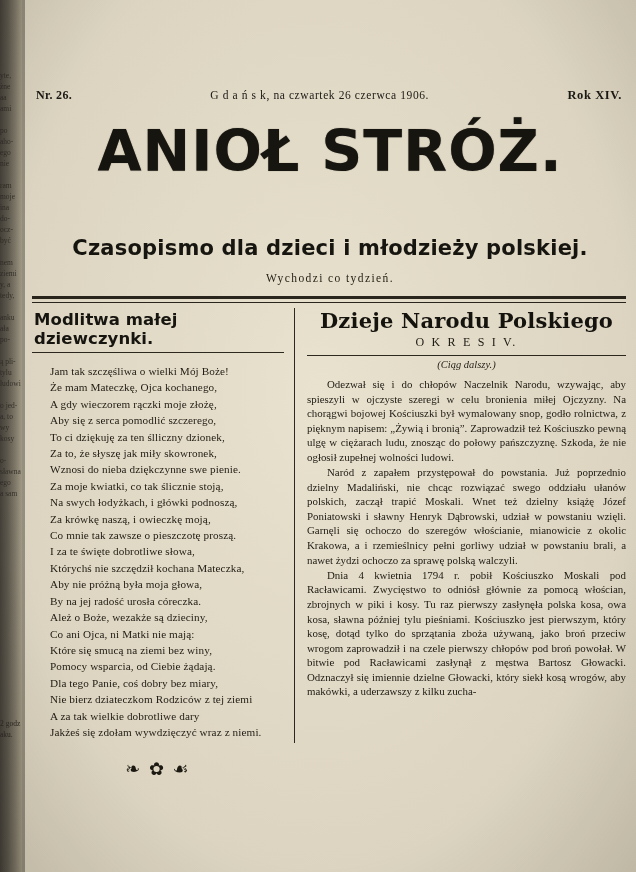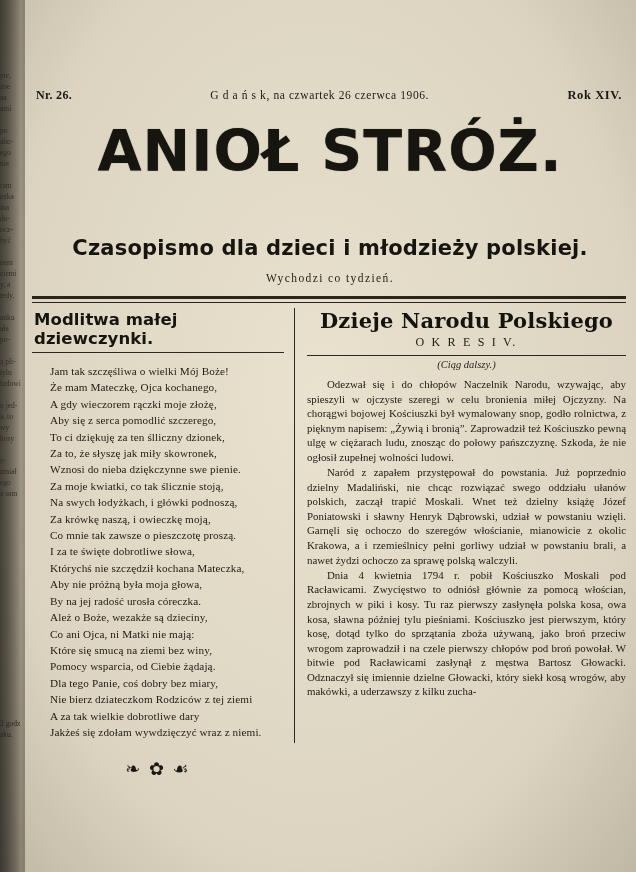--- a/index.html
+++ b/index.html
@@ -244,21 +244,21 @@
       <div>żne</div>
       <div>aa</div>
       <div>ami</div>
       <div>&nbsp;</div>
       <div>po</div>
       <div>aho-</div>
       <div>ego</div>
       <div>nie</div>
       <div>&nbsp;</div>
       <div>ram</div>
-      <div>ezka</div>
+      <div>moje</div>
       <div>ina</div>
       <div>do-</div>
       <div>ocz-</div>
       <div>być</div>
       <div>&nbsp;</div>
       <div>nem</div>
       <div>ziemi</div>
       <div>y, a</div>
       <div>tedy,</div>
       <div>&nbsp;</div>
@@ -269,21 +269,21 @@
       <div>ą pli-</div>
       <div>tylu</div>
       <div>ludowi</div>
       <div>&nbsp;</div>
       <div>o jed-</div>
       <div>a, to</div>
       <div>wy</div>
       <div> kosy</div>
       <div>&nbsp;</div>
       <div>o-</div>
-      <div>zmiał</div>
+      <div>sławna</div>
       <div>ego</div>
       <div>a sam</div>
     </div>
   <div class="stray" id="neighbor-bottom">
       <div>2 godz</div>
       <div>aku.</div>
     </div>
 
   <div class="sheet">
 

